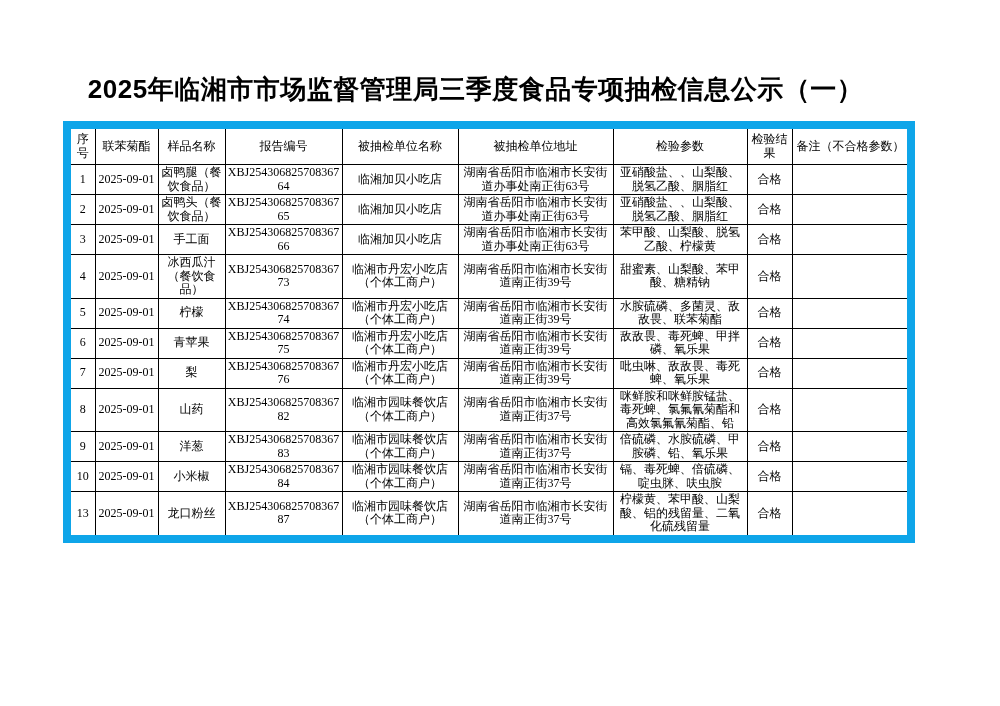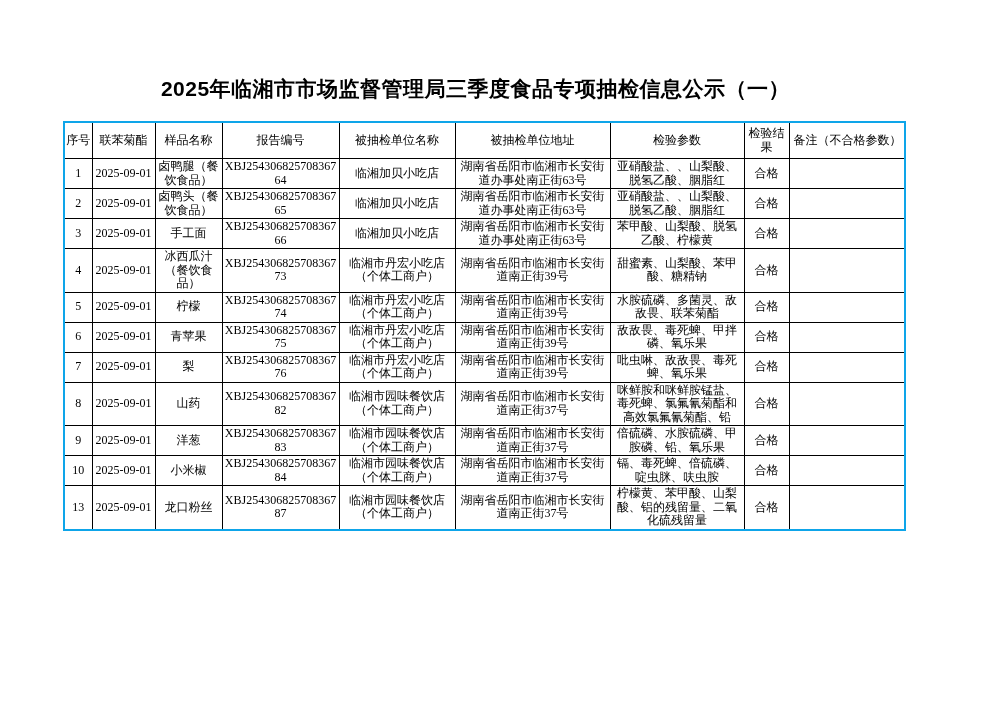--- a/index.html
+++ b/index.html
@@ -13,30 +13,30 @@
     overflow: hidden;
     color: #000;
     font-family: "Liberation Serif", "DejaVu Serif", serif;
   }
   .doc-title {
     margin: 78px 0 0 63px;
     width: 825px;
     text-align: center;
     font-family: "Liberation Sans", "DejaVu Sans", sans-serif;
     font-weight: bold;
-    font-size: 21px;
+    font-size: 26px;
     line-height: 22px;
     letter-spacing: 0.5px;
     white-space: nowrap;
   }
   table.inspection {
     margin: 21px 16px 0 63px;
     border-collapse: collapse;
     table-layout: fixed;
-    border: 2px solid #0ea5e9;
+    border: 8px solid #0ea5e9;
     padding-left: 6px;
   }
   table.inspection th,
   table.inspection td {
     border: 1px solid #000;
     font-size: 12px;
     line-height: 13.5px;
     text-align: center;
     vertical-align: middle;
     padding: 1px 2px;

